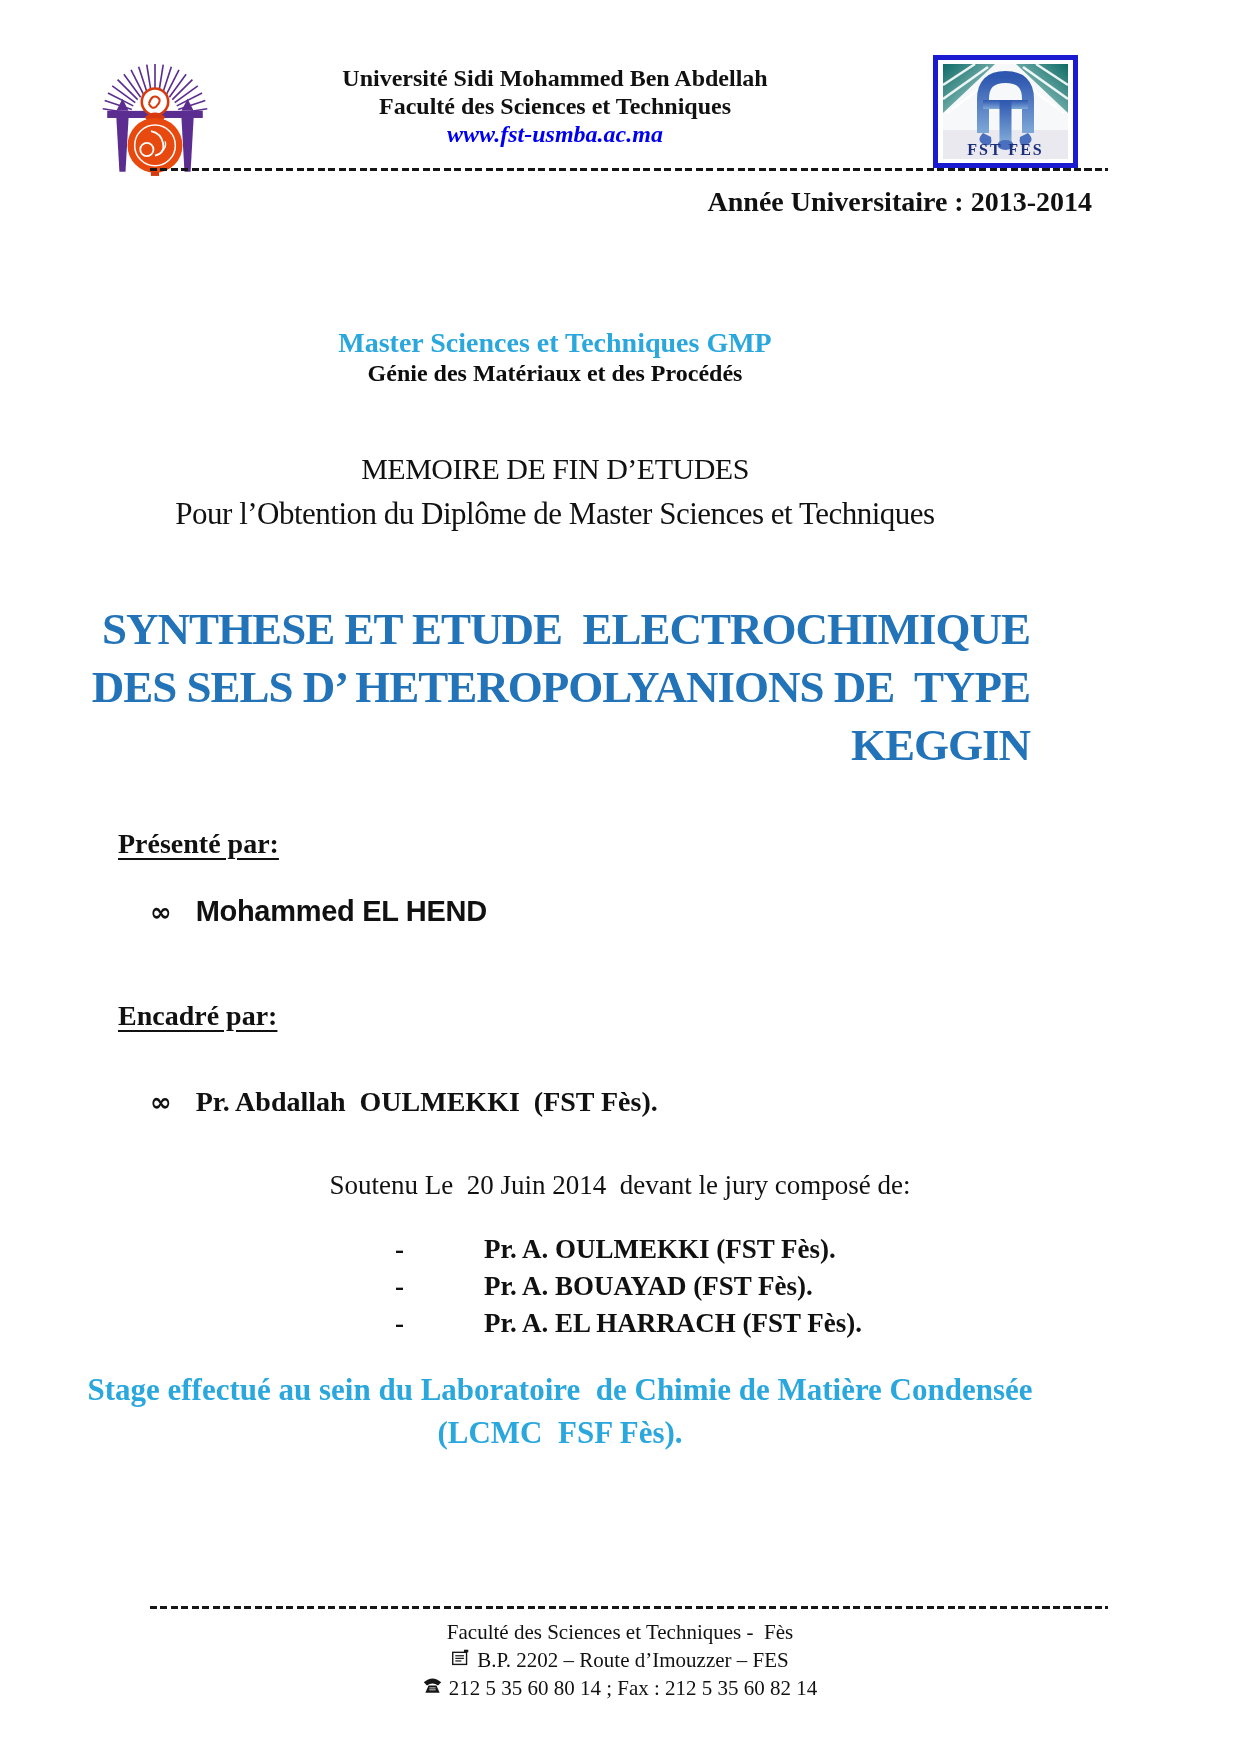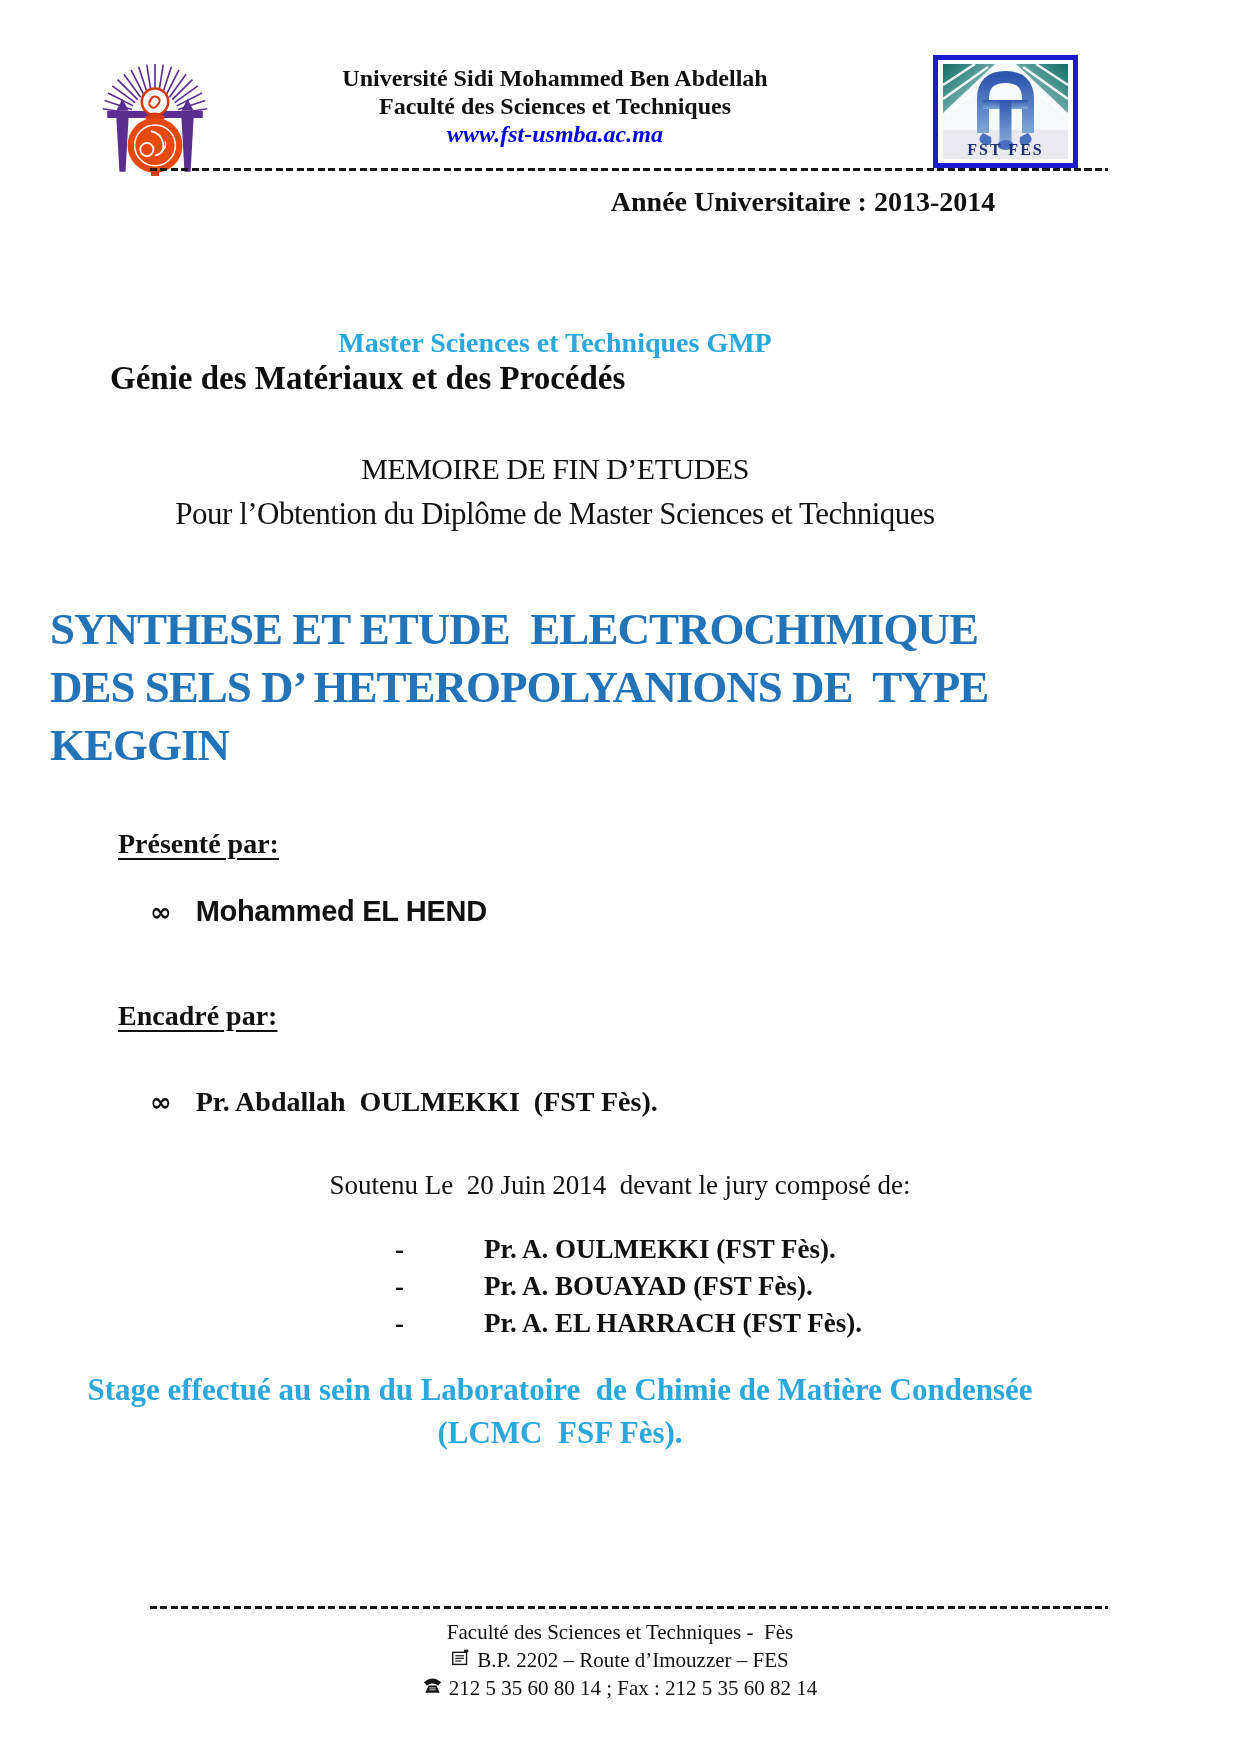--- a/index.html
+++ b/index.html
@@ -28,44 +28,44 @@
   }
 
   .dash-line {
     height: 3px;
     background: repeating-linear-gradient(90deg, #161616 0 7px, transparent 7px 10.5px);
   }
   .dash-top { left: 150px; top: 168px; width: 958px; }
   .dash-bottom { left: 150px; top: 1606px; width: 958px; }
 
   .annee {
-    left: 499px; top: 186px; width: 608px;
-    text-align: center; font-size: 28px; font-weight: bold;
+    left: 484px; top: 186px; width: 608px;
+    text-align: right; font-size: 28px; font-weight: bold;
   }
 
   
   .master {
     left: 110px; top: 327px; width: 890px; text-align: center;
     font-size: 28px; font-weight: bold; color: #2aa7dd;
   }
   .genie {
-    left: 110px; top: 360px; width: 890px; 
-    font-size: 33px; font-weight: bold; color: #0d0d0d;
+    left: 110px; top: 360px; width: 890px; text-align: center;
+    font-size: 24px; font-weight: bold; color: #0d0d0d;
   }
   .memoire1 {
     left: 60px; top: 452px; width: 990px; text-align: center;
     font-size: 30px; letter-spacing: -0.5px;
   }
   .memoire2 {
     left: 60px; top: 496px; width: 990px; text-align: center;
     font-size: 31px; letter-spacing: -0.5px;
   }
 
   .thesis-title {
-    left: 50px; top: 600px; width: 980px; text-align: left;
+    left: 50px; top: 600px; width: 980px; text-align: right;
     font-size: 45px; font-weight: bold; color: #2273b8;
     line-height: 58px; letter-spacing: -1px;
   }
 
   .section-label {
     font-size: 28px; font-weight: bold;
     text-decoration: underline;
     text-decoration-thickness: 2px;
     text-underline-offset: 5px;
   }

